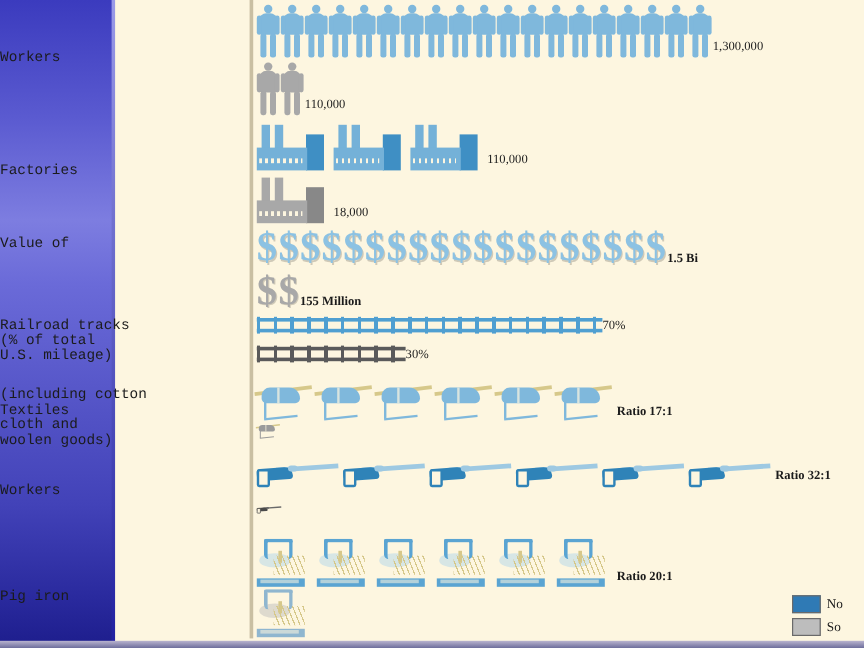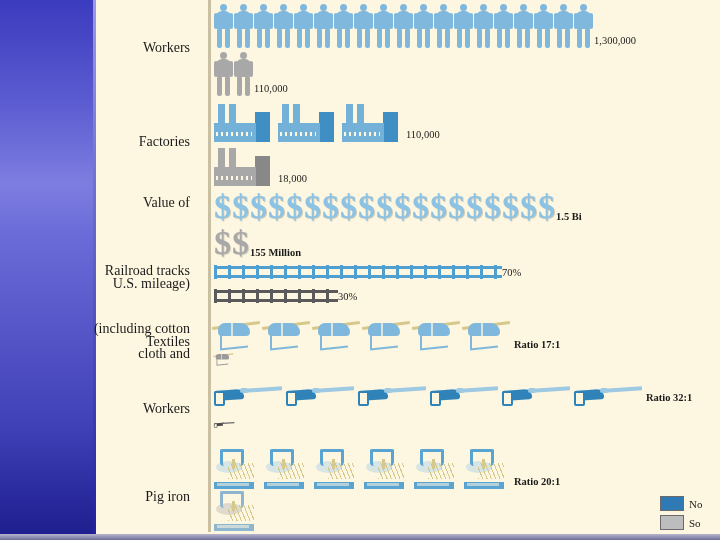--- a/index.html
+++ b/index.html
@@ -39,23 +39,22 @@
     background:#c9bfa2;
   }
   .bottom-rule{
     position:absolute;left:0;bottom:0;width:720px;height:6px;
     background:linear-gradient(to bottom,#b9b4cf,#6e6e9c);
   }
 
   .row{position:absolute;left:0;width:624px;}
   .row-label{
     position:absolute;left:-96px;width:190px;
-    text-align:right;
-    font-size:14px;line-height:12.6px;color:#1b1b1b;
-    font-family:Liberation Serif, serif;
+    font-size:12px;line-height:12.6px;color:#1b1b1b;
+    font-family:Liberation Mono, monospace;
   }
   .icons{position:absolute;left:118px;white-space:nowrap;}
   .icon{display:inline-block;vertical-align:bottom;}
   .valtxt{
     display:inline-block;vertical-align:middle;
     font-size:10.5px;color:#1b1b1b;font-family:"Liberation Serif", serif;
     white-space:nowrap;
   }
   .valtxt.b{font-weight:bold;}
 
@@ -152,31 +151,33 @@
       <div class="row-label" style="top:7px">
         <div>Value of</div>
       </div>
       <div class="icons" style="top:0" id="d-n"><span class="icon d-dollar" style="color: rgb(140, 194, 227);">$</span><span class="icon d-dollar" style="color: rgb(140, 194, 227);">$</span><span class="icon d-dollar" style="color: rgb(140, 194, 227);">$</span><span class="icon d-dollar" style="color: rgb(140, 194, 227);">$</span><span class="icon d-dollar" style="color: rgb(140, 194, 227);">$</span><span class="icon d-dollar" style="color: rgb(140, 194, 227);">$</span><span class="icon d-dollar" style="color: rgb(140, 194, 227);">$</span><span class="icon d-dollar" style="color: rgb(140, 194, 227);">$</span><span class="icon d-dollar" style="color: rgb(140, 194, 227);">$</span><span class="icon d-dollar" style="color: rgb(140, 194, 227);">$</span><span class="icon d-dollar" style="color: rgb(140, 194, 227);">$</span><span class="icon d-dollar" style="color: rgb(140, 194, 227);">$</span><span class="icon d-dollar" style="color: rgb(140, 194, 227);">$</span><span class="icon d-dollar" style="color: rgb(140, 194, 227);">$</span><span class="icon d-dollar" style="color: rgb(140, 194, 227);">$</span><span class="icon d-dollar" style="color: rgb(140, 194, 227);">$</span><span class="icon d-dollar" style="color: rgb(140, 194, 227);">$</span><span class="icon d-dollar" style="color: rgb(140, 194, 227);">$</span><span class="icon d-dollar" style="color: rgb(140, 194, 227);">$</span><span class="valtxt b"> 1.5 Bi</span></div>
       <div class="icons" style="top:36px" id="d-s"><span class="icon d-dollar" style="color: rgb(168, 168, 168);">$</span><span class="icon d-dollar" style="color: rgb(168, 168, 168);">$</span><span class="valtxt b"> 155 Million</span></div>
     </div>
 
     <div class="row" style="top:262px">
       <div class="row-label" style="top:3px">
         <div>Railroad tracks</div>
+        <div>(% of total</div>
         <div>U.S. mileage)</div>
       </div>
       <div class="icons" style="top:0" id="r-n"><span class="icon rail" style="color: rgb(79, 159, 209); width: 288px; display: inline-block; vertical-align: middle;"><i class="r1" style="background:#4f9fd1"></i><i class="r2" style="background:#4f9fd1"></i><i class="ties"></i></span><span class="valtxt"> 70%</span></div>
       <div class="icons" style="top:24px" id="r-s"><span class="icon rail" style="color: rgb(90, 90, 90); width: 124px; display: inline-block; vertical-align: middle;"><i class="r1" style="background:#5a5a5a"></i><i class="r2" style="background:#5a5a5a"></i><i class="ties"></i></span><span class="valtxt"> 30%</span></div>
     </div>
 
     <div class="row" style="top:318px">
       <div class="row-label" style="top:5px">
         <div>(including cotton</div>
         <div>Textiles</div>
         <div>cloth and</div>
+        <div>woolen goods)</div>
       </div>
       <div class="icons" style="top:0" id="t-n"><span class="icon loom" style="color: rgb(127, 184, 220);"><i class="beam"></i><i class="top" style="background:#7fb8dc"></i><i class="seam"></i><i class="leg" style="background:#7fb8dc"></i><i class="base" style="background:#7fb8dc"></i></span><span class="icon loom" style="color: rgb(127, 184, 220);"><i class="beam"></i><i class="top" style="background:#7fb8dc"></i><i class="seam"></i><i class="leg" style="background:#7fb8dc"></i><i class="base" style="background:#7fb8dc"></i></span><span class="icon loom" style="color: rgb(127, 184, 220);"><i class="beam"></i><i class="top" style="background:#7fb8dc"></i><i class="seam"></i><i class="leg" style="background:#7fb8dc"></i><i class="base" style="background:#7fb8dc"></i></span><span class="icon loom" style="color: rgb(127, 184, 220);"><i class="beam"></i><i class="top" style="background:#7fb8dc"></i><i class="seam"></i><i class="leg" style="background:#7fb8dc"></i><i class="base" style="background:#7fb8dc"></i></span><span class="icon loom" style="color: rgb(127, 184, 220);"><i class="beam"></i><i class="top" style="background:#7fb8dc"></i><i class="seam"></i><i class="leg" style="background:#7fb8dc"></i><i class="base" style="background:#7fb8dc"></i></span><span class="icon loom" style="color: rgb(127, 184, 220);"><i class="beam"></i><i class="top" style="background:#7fb8dc"></i><i class="seam"></i><i class="leg" style="background:#7fb8dc"></i><i class="base" style="background:#7fb8dc"></i></span><span class="valtxt b"> Ratio 17:1</span></div>
       <div class="icons" style="top:34px" id="t-s"><span class="icon loom" style="color: rgb(154, 154, 154); transform: scale(0.42); transform-origin: left top; width: 20px;"><i class="beam"></i><i class="top" style="background:#9a9a9a"></i><i class="seam"></i><i class="leg" style="background:#9a9a9a"></i><i class="base" style="background:#9a9a9a"></i></span></div>
     </div>
 
     <div class="row" style="top:383px">
       <div class="row-label" style="top:20px">
         <div>Workers</div>
       </div>
       <div class="icons" style="top:0" id="g-n"><span class="icon rifle" style="color: rgb(47, 131, 184);"><i class="barrel" style="background:#9ec9e2"></i><i class="stock" style="background:#2f83b8"></i><i class="butt" style="background:#fdf6e0;border:2px solid #2f83b8"></i><i class="bolt" style="background:#9ec9e2"></i></span><span class="icon rifle" style="color: rgb(47, 131, 184);"><i class="barrel" style="background:#9ec9e2"></i><i class="stock" style="background:#2f83b8"></i><i class="butt" style="background:#fdf6e0;border:2px solid #2f83b8"></i><i class="bolt" style="background:#9ec9e2"></i></span><span class="icon rifle" style="color: rgb(47, 131, 184);"><i class="barrel" style="background:#9ec9e2"></i><i class="stock" style="background:#2f83b8"></i><i class="butt" style="background:#fdf6e0;border:2px solid #2f83b8"></i><i class="bolt" style="background:#9ec9e2"></i></span><span class="icon rifle" style="color: rgb(47, 131, 184);"><i class="barrel" style="background:#9ec9e2"></i><i class="stock" style="background:#2f83b8"></i><i class="butt" style="background:#fdf6e0;border:2px solid #2f83b8"></i><i class="bolt" style="background:#9ec9e2"></i></span><span class="icon rifle" style="color: rgb(47, 131, 184);"><i class="barrel" style="background:#9ec9e2"></i><i class="stock" style="background:#2f83b8"></i><i class="butt" style="background:#fdf6e0;border:2px solid #2f83b8"></i><i class="bolt" style="background:#9ec9e2"></i></span><span class="icon rifle" style="color: rgb(47, 131, 184);"><i class="barrel" style="background:#9ec9e2"></i><i class="stock" style="background:#2f83b8"></i><i class="butt" style="background:#fdf6e0;border:2px solid #2f83b8"></i><i class="bolt" style="background:#9ec9e2"></i></span><span class="valtxt b"> Ratio 32:1</span></div>

